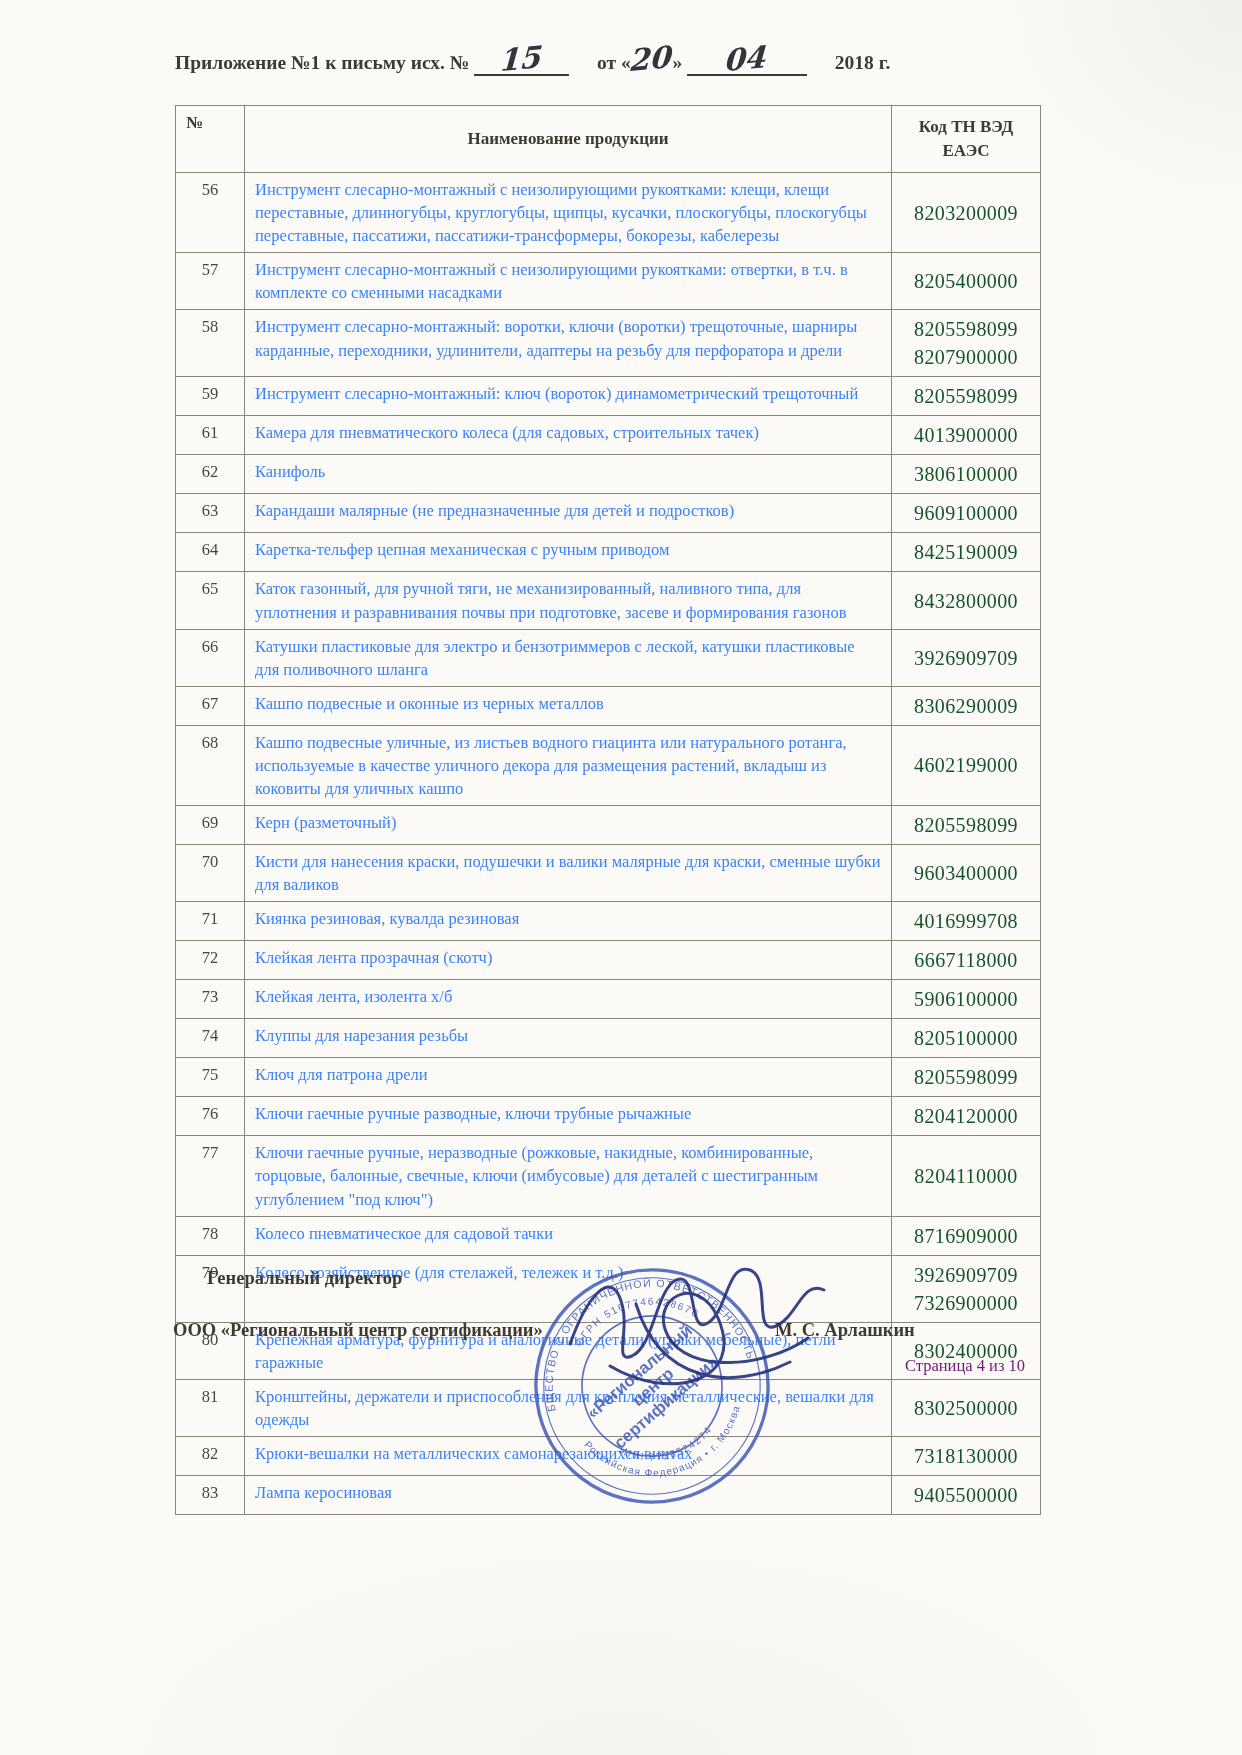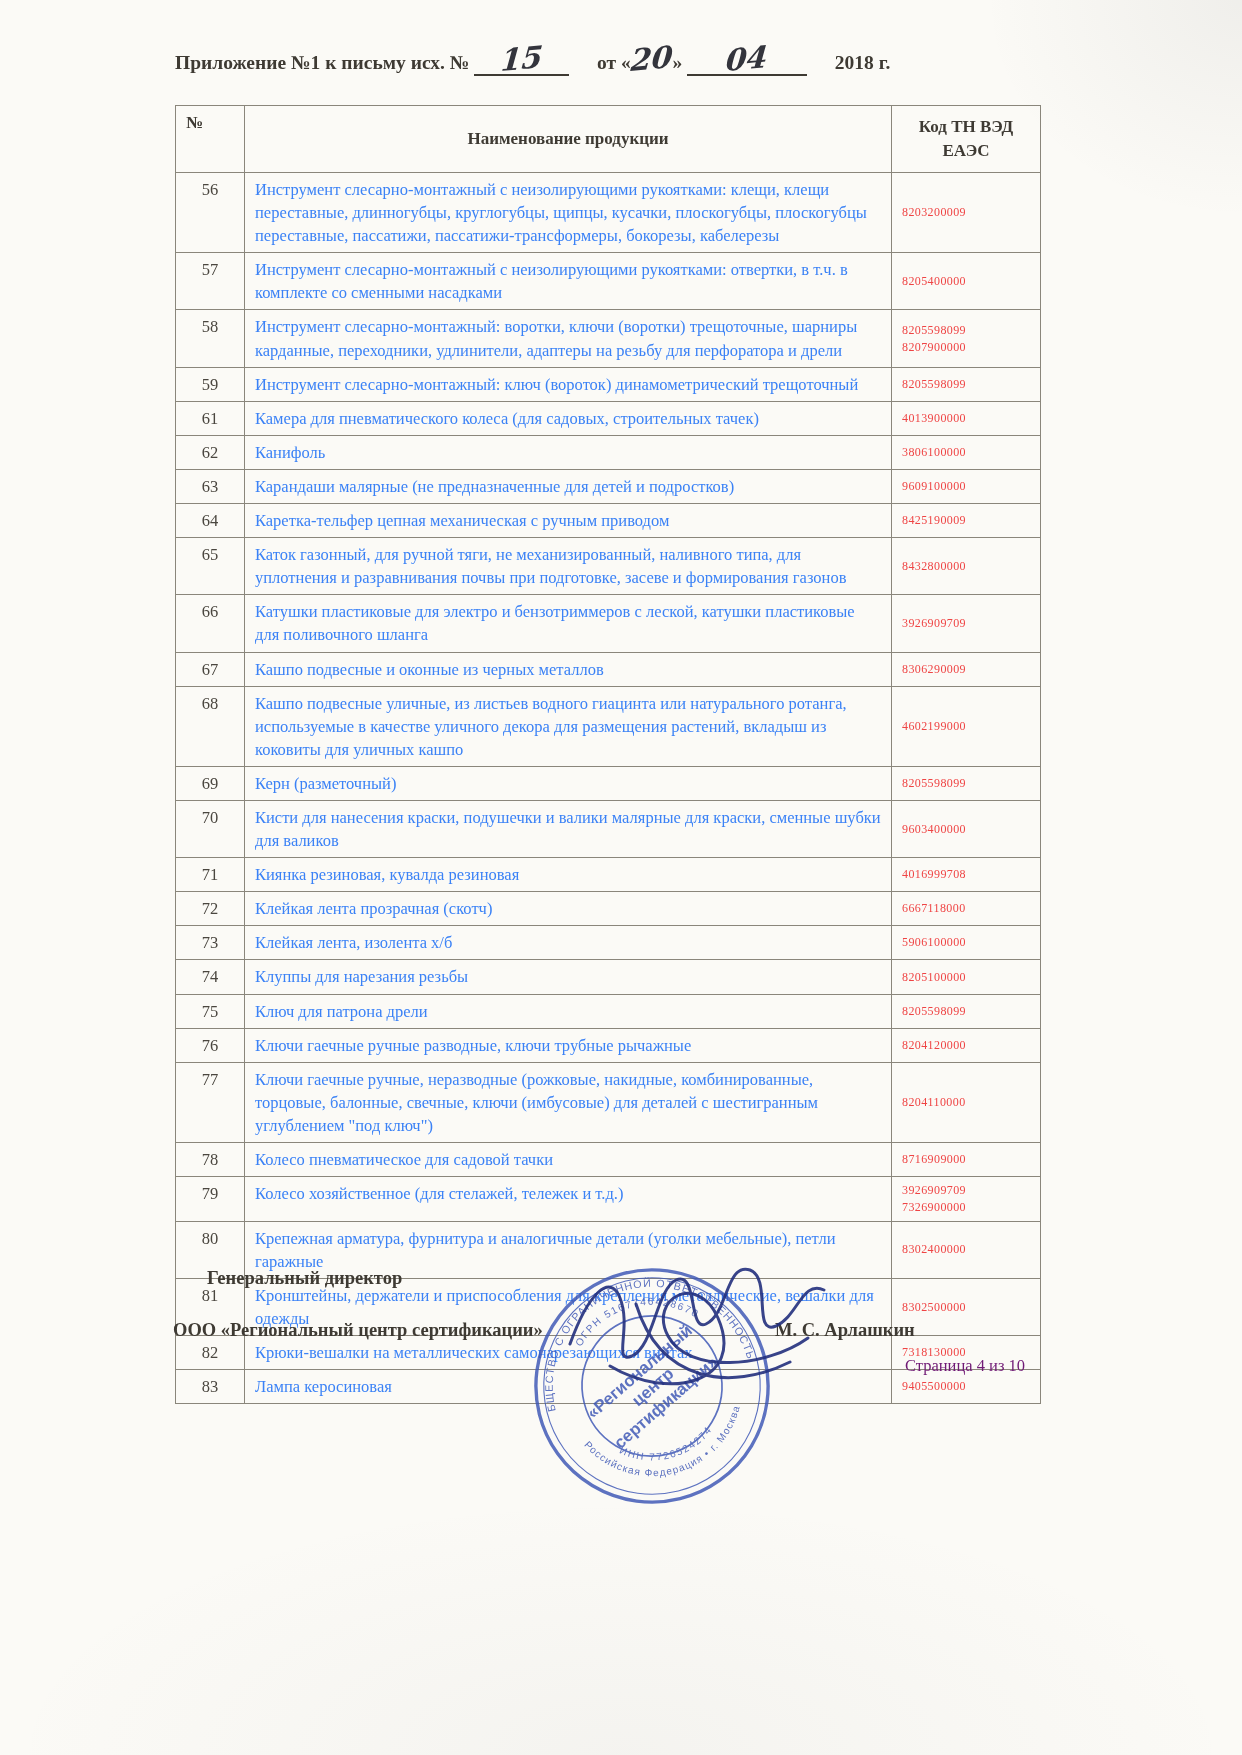--- a/index.html
+++ b/index.html
@@ -50,22 +50,22 @@
   }
   .products th {
     font-weight:bold; text-align:center; color:#3e3a33;
     height:56px; vertical-align:middle; font-size:17px;
   }
   th.col-no { width:48px; vertical-align:top; text-align:left; }
   th.col-code { width:128px; }
   td.cell-no { text-align:center; color:#4a463f; }
   td.cell-name { color:#3b82f6; }
   td.cell-code {
-    vertical-align:middle;
-    color:#ef4444; font-size:12px; letter-spacing:0.4px;
+    text-align:center; vertical-align:middle;
+    color:#14532d; font-size:20px; letter-spacing:0.4px;
   }
 
   
   .footer-line { position:absolute; font-weight:bold; font-size:18.5px; color:#3e3a33; }
   .director-title { left:175px; top:1268px;padding-left:32px; }
   .company-line  { left:173px; top:1320px; }
   .director-name { left:775px; top:1320px; }
   .page-indicator {
     position:absolute; left:905px; top:1356px;
     font-size:16.5px; color:#701a75; font-weight:normal;

